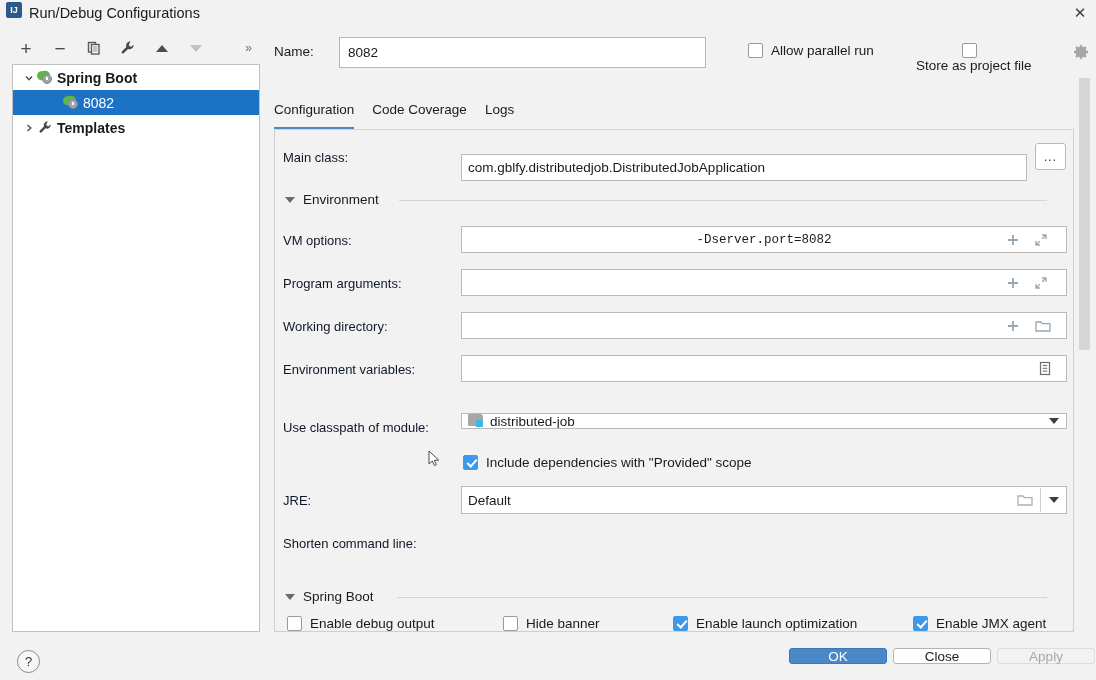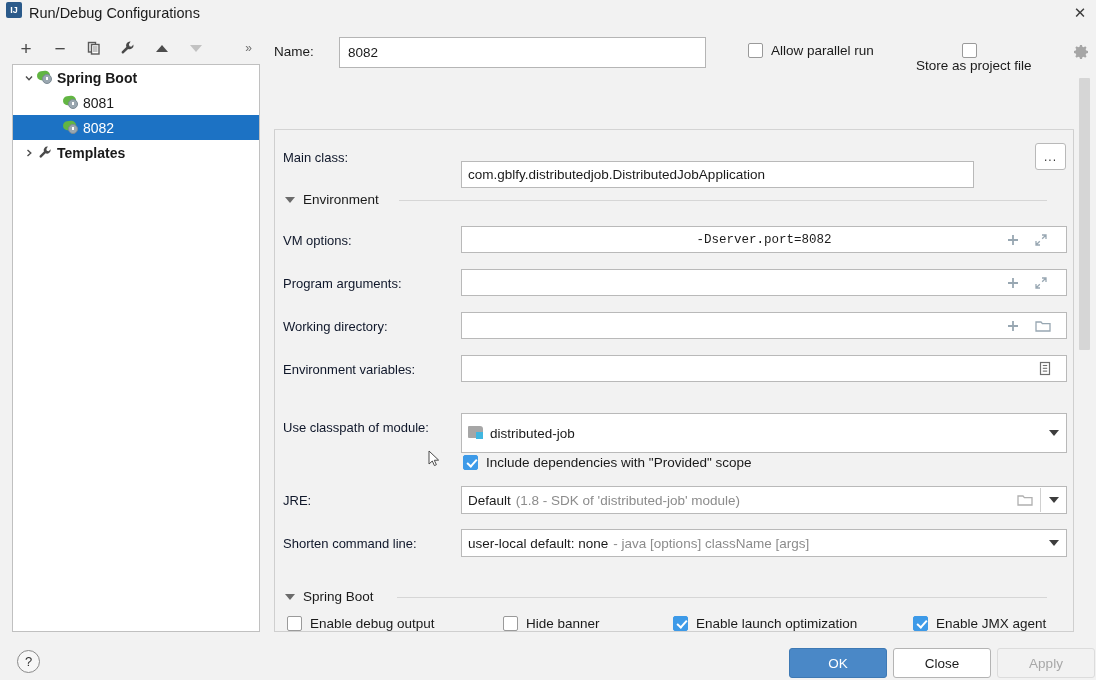--- a/index.html
+++ b/index.html
@@ -223,21 +223,21 @@
   }
 
   
   .help-btn {
     position: absolute; left: 17px; top: 650px; width: 23px; height: 23px;
     border: 1px solid #8a8a8a; border-radius: 50%;
     display: flex; align-items: center; justify-content: center;
     font-size: 13px; color: #333; cursor: pointer; background: #f7f7f7;
   }
   .btn {
-    position: absolute; height: 30px; border-radius: 3px; font-size: 13.5px;
+    position: absolute; height: 16px; border-radius: 3px; font-size: 13.5px;
     display: flex; align-items: center; justify-content: center; cursor: pointer;
     font-family: "Liberation Sans", sans-serif;
   }
   .btn-ok { left: 789px; top: 648px; width: 98px; background: #4a88c7; border: 1px solid #3e79b4; color: #ffffff; }
   .btn-close { left: 893px; top: 648px; width: 98px; background: #ffffff; border: 1px solid #b4b4b4; color: #1a1a1a; }
   .btn-apply { left: 997px; top: 648px; width: 98px; background: #f2f2f2; border: 1px solid #dcdcdc; color: #a8a8a8; }
 </style>
 </head>
 <body>
 
@@ -283,27 +283,20 @@
             <path d="M2 3.5 L5 6.8 L8 3.5" fill="none" stroke="#4d4d4d" stroke-width="1.4"></path>
           </svg>
       </div>
       <div class="sb-icon">
         <div class="leaf"></div>
           <div class="dial"></div>
       </div>
       <div class="tree-label bold">Spring Boot</div>
     </div>
 
-    <div class="tree-row" style="padding-left:50px;">
-      <div class="sb-icon">
-        <div class="leaf"></div>
-          <div class="dial"></div>
-      </div>
-      <div class="tree-label">8081</div>
-    </div>
 
     <div class="tree-row selected" style="padding-left:50px;">
       <div class="sb-icon">
         <div class="leaf"></div>
           <div class="dial"></div>
       </div>
       <div class="tree-label">8082</div>
     </div>
 
     <div class="tree-row" style="padding-left:8px;">
@@ -334,26 +327,38 @@
     <div class="chk-label">Store as project file</div>
   </div>
 
   <div class="gear-btn">
     <svg width="18" height="18" viewBox="0 0 18 18">
       <path d="M9 5.6A3.4 3.4 0 1 0 9 12.4 3.4 3.4 0 0 0 9 5.6zm0 5.1A1.7 1.7 0 1 1 9 7.3a1.7 1.7 0 0 1 0 3.4z" fill="#a6a6a6"></path>
       <path d="M8 2h2l.3 1.7 1.5.6 1.4-1 1.4 1.4-1 1.4.6 1.5L16 8v2l-1.8.4-.6 1.5 1 1.4-1.4 1.4-1.4-1-1.5.6L10 16H8l-.4-1.7-1.5-.6-1.4 1-1.4-1.4 1-1.4-.6-1.5L2 10V8l1.7-.4.6-1.5-1-1.4 1.4-1.4 1.4 1 1.5-.6z" fill="#a6a6a6"></path>
     </svg>
   </div>
 
+  <div class="tabs">
+    <div class="tab">
+      <span>Configuration</span>
+      <div class="tab-underline"></div>
+    </div>
+    <div class="tab">
+      <span>Code Coverage</span>
+    </div>
+    <div class="tab">
+      <span>Logs</span>
+    </div>
+  </div>
   <div class="tab-divider"></div>
 
   <div class="content">
 
     <div class="row-label" style="left:8px; top:20px;">Main class:</div>
-    <div class="field" style="left:186px; top:31px; width:513px; height:27px;">
+    <div class="field" style="left:186px; top:24px; width:566px; height:27px;">
       <span class="field-text">com.gblfy.distributedjob.DistributedJobApplication</span>
     </div>
     <div class="browse-btn" style="left:760px; top:13px; width:31px; height:27px;">...</div>
 
     <div class="section-header" style="left:10px; top:62px;">
       <div class="section-caret"></div>
       <div class="section-title">Environment</div>
     </div>
     <div class="section-line" style="left:124px; top:70px; width:648px;"></div>
 
@@ -409,53 +414,47 @@
         <svg width="14" height="15" viewBox="0 0 14 15">
           <rect x="2.5" y="1.5" width="9" height="12" fill="none" stroke="#6e6e6e" stroke-width="1.2"></rect>
           <line x1="4.8" y1="4.5" x2="9.2" y2="4.5" stroke="#6e6e6e" stroke-width="1.1"></line>
           <line x1="4.8" y1="7.3" x2="9.2" y2="7.3" stroke="#6e6e6e" stroke-width="1.1"></line>
           <line x1="4.8" y1="10.1" x2="9.2" y2="10.1" stroke="#6e6e6e" stroke-width="1.1"></line>
         </svg>
       </div>
     </div>
 
     <div class="row-label" style="left:8px; top:290px;">Use classpath of module:</div>
-    <div class="field combo" style="left:186px; top:283px; width:606px; height:40px;">
+    <div class="field combo" style="left:186px; top:283px; width:606px; height:16px;">
       <div class="module-icon">
         <div class="mfold"></div>
           <div class="mblue"></div>
       </div>
       <span class="field-text">distributed-job</span>
       <div class="combo-arrow"></div>
     </div>
 
     <div class="chk-inline" style="left:188px; top:325px;">
       <div class="chk-box checked"></div>
       <div class="chk-label">Include dependencies with "Provided" scope</div>
     </div>
 
     <div class="row-label" style="left:8px; top:363px;">JRE:</div>
     <div class="field" style="left:186px; top:356px; width:606px; height:28px; padding-right:56px;">
       <span class="field-text">Default</span>
-      <span class="field-text muted" style="margin-left:5px;">(1.8 - SDK of 'distributed-job' module)</span>
       <div class="inline-icon" style="right:32px;">
         <svg width="16" height="14" viewBox="0 0 16 14">
           <path d="M1 3h5l1.4 1.6H15V12H1z" fill="none" stroke="#b0b0b0" stroke-width="1.3"></path>
         </svg>
       </div>
       <div style="position:absolute; right:25px; top:1px; bottom:1px; width:1px; background:#d0d0d0;"></div>
       <div class="combo-arrow"></div>
     </div>
 
     <div class="row-label" style="left:8px; top:406px;">Shorten command line:</div>
-    <div class="field combo" style="left:186px; top:399px; width:606px; height:28px;">
-      <span class="field-text">user-local default: none</span>
-      <span class="field-text muted" style="margin-left:5px;">- java [options] className [args]</span>
-      <div class="combo-arrow"></div>
-    </div>
 
     <div class="section-header" style="left:10px; top:459px;">
       <div class="section-caret"></div>
       <div class="section-title">Spring Boot</div>
     </div>
     <div class="section-line" style="left:122px; top:467px; width:650px;"></div>
 
     <div class="chk-inline" style="left:12px; top:486px;">
       <div class="chk-box"></div>
       <div class="chk-label">Enable debug output</div>

